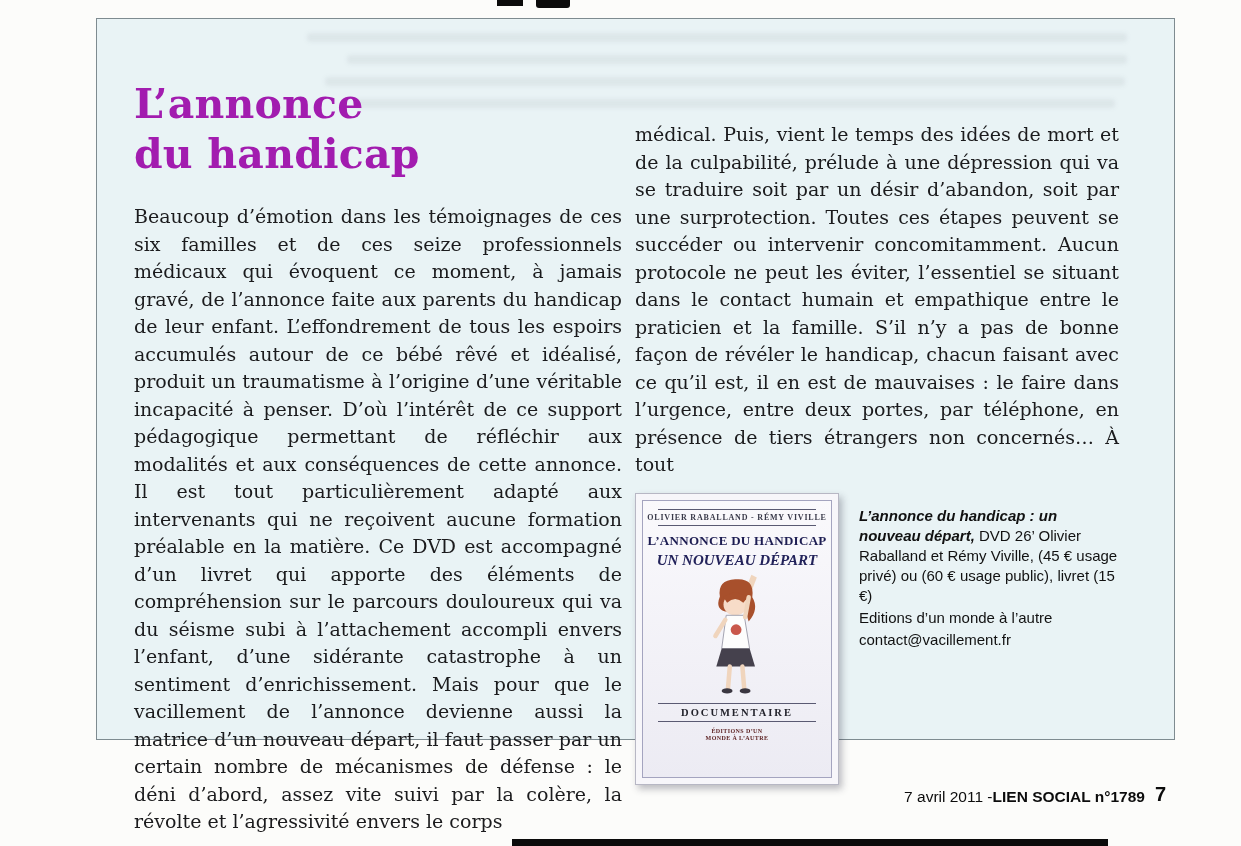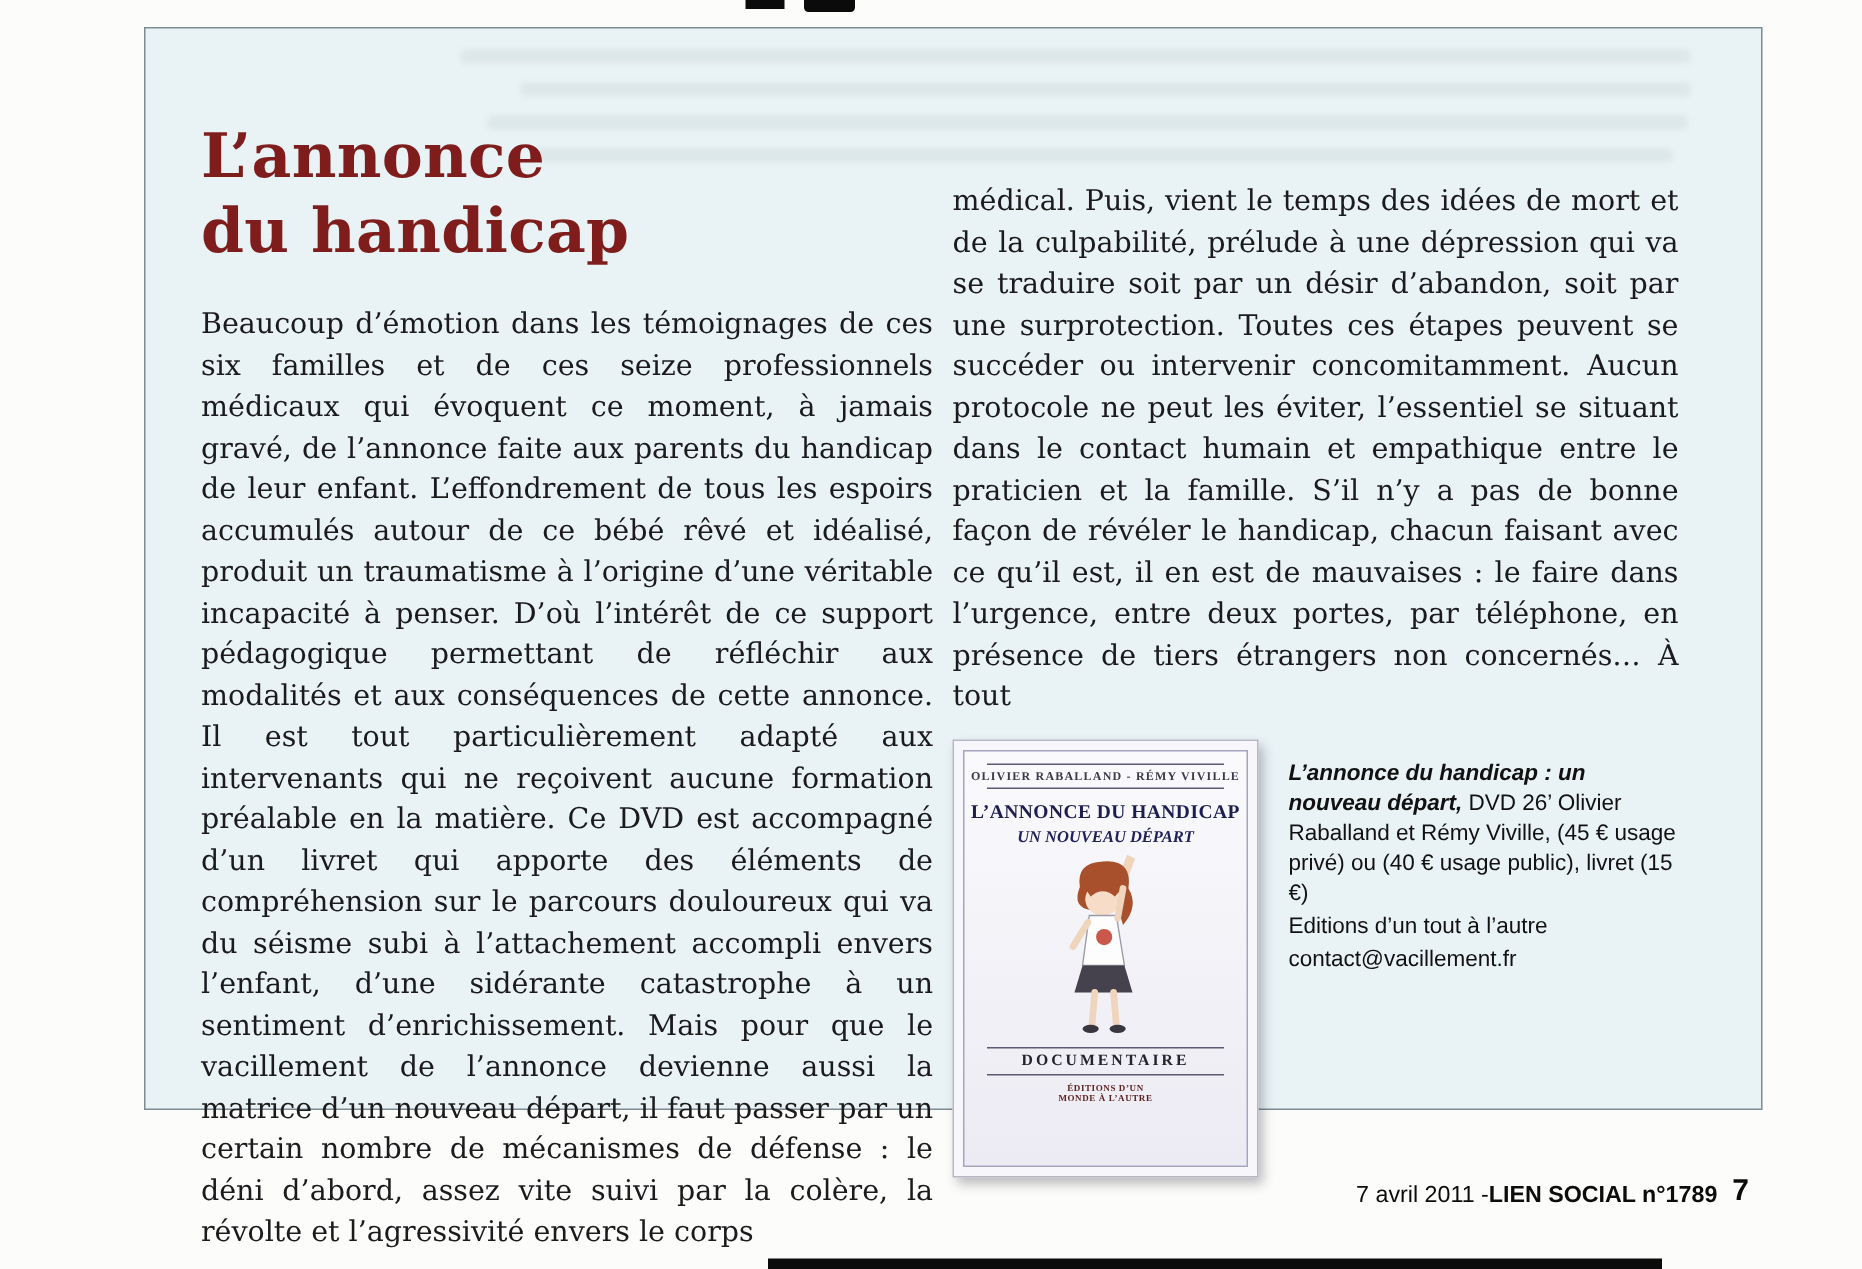--- a/index.html
+++ b/index.html
@@ -24,21 +24,21 @@
   .flag{
     position:absolute;top:14px;right:44px;
     font-family:"Liberation Serif", serif;font-style:italic;font-weight:bold;
     font-size:35px;color:#d84317;letter-spacing:.5px;
   }
 
   
   .col-left{position:absolute;left:37px;top:60px;width:488px;}
   .article-title{
     margin:0 0 24px 0;font-family:"DejaVu Serif", serif;font-weight:bold;
-    font-size:41px;line-height:1.22;color:#7f1d1d;white-space:pre-line;letter-spacing:.2px;
+    font-size:41px;line-height:1.22;color:#a21caf;white-space:pre-line;letter-spacing:.2px;
   }
   .body-text{
     margin:0;font-size:19px;line-height:27.5px;text-align:justify;color:#1b1b1d;
   }
   .col-right{position:absolute;left:538px;top:102px;width:484px;}
   .col-right p{margin:0;}
 
   
   .dvd{
     float:left;width:204px;height:292px;margin:14px 20px 6px 0;
@@ -47,21 +47,21 @@
   }
   .dvd-inner{
     height:100%;box-sizing:border-box;border:1px solid #a4a4bf;
     background:linear-gradient(#faf9fc,#ecebf3);
     display:flex;flex-direction:column;align-items:center;
     font-family:"Liberation Serif", serif;padding:6px 4px;
   }
   .dvd-rule{width:88%;border-top:1px solid #5a5a72;margin:2px 0;}
   .dvd-authors{font-size:8px;font-weight:bold;letter-spacing:.8px;color:#3a3a4a;margin:1px 0;white-space:nowrap;}
   .dvd-title{font-size:13px;font-weight:bold;color:#1d1d52;letter-spacing:.3px;margin-top:5px;text-align:center;white-space:nowrap;}
-  .dvd-subtitle{font-size:11px;font-weight:bold;font-style:italic;color:#22225a;margin-top:3px;}
+  .dvd-subtitle{font-size:15px;font-weight:bold;font-style:italic;color:#22225a;margin-top:3px;}
   .dvd-art{margin:4px 0 2px 0;}
   .dvd-genre{font-size:10.5px;font-weight:bold;letter-spacing:2px;color:#23232c;margin:1px 0;}
   .dvd-publisher{
     margin-top:4px;width:64px;font-size:6px;font-weight:bold;text-align:center;
     color:#5a1f1f;line-height:1.3;letter-spacing:.4px;
   }
 
   
   .caption{
     overflow:hidden;margin-top:27px;
@@ -138,22 +138,22 @@
         </svg>
         <div class="dvd-rule"></div>
         <div class="dvd-genre">DOCUMENTAIRE</div>
         <div class="dvd-rule"></div>
         <div class="dvd-publisher">ÉDITIONS D’UN MONDE À L’AUTRE</div>
       </div>
     </div>
 
 
     <div class="caption">
-      <span class="caption-lead">L’annonce du handicap : un nouveau départ,</span><span> DVD 26’ Olivier Raballand et Rémy Viville, (45 € usage privé) ou (40 € usage public), livret (15 €)</span>
-      <div class="caption-line">Editions d’un tout à l’autre</div>
+      <span class="caption-lead">L’annonce du handicap : un nouveau départ,</span><span> DVD 26’ Olivier Raballand et Rémy Viville, (45 € usage privé) ou (60 € usage public), livret (15 €)</span>
+      <div class="caption-line">Editions d’un monde à l’autre</div>
       <div class="caption-line">contact@vacillement.fr</div>
     </div>
   </div>
 </div>
 
 <div class="footer">
   <span>7 avril 2011 - </span>
   <span class="brand">LIEN SOCIAL n°1789</span>
   <span class="pagenum">7</span>
 </div>

